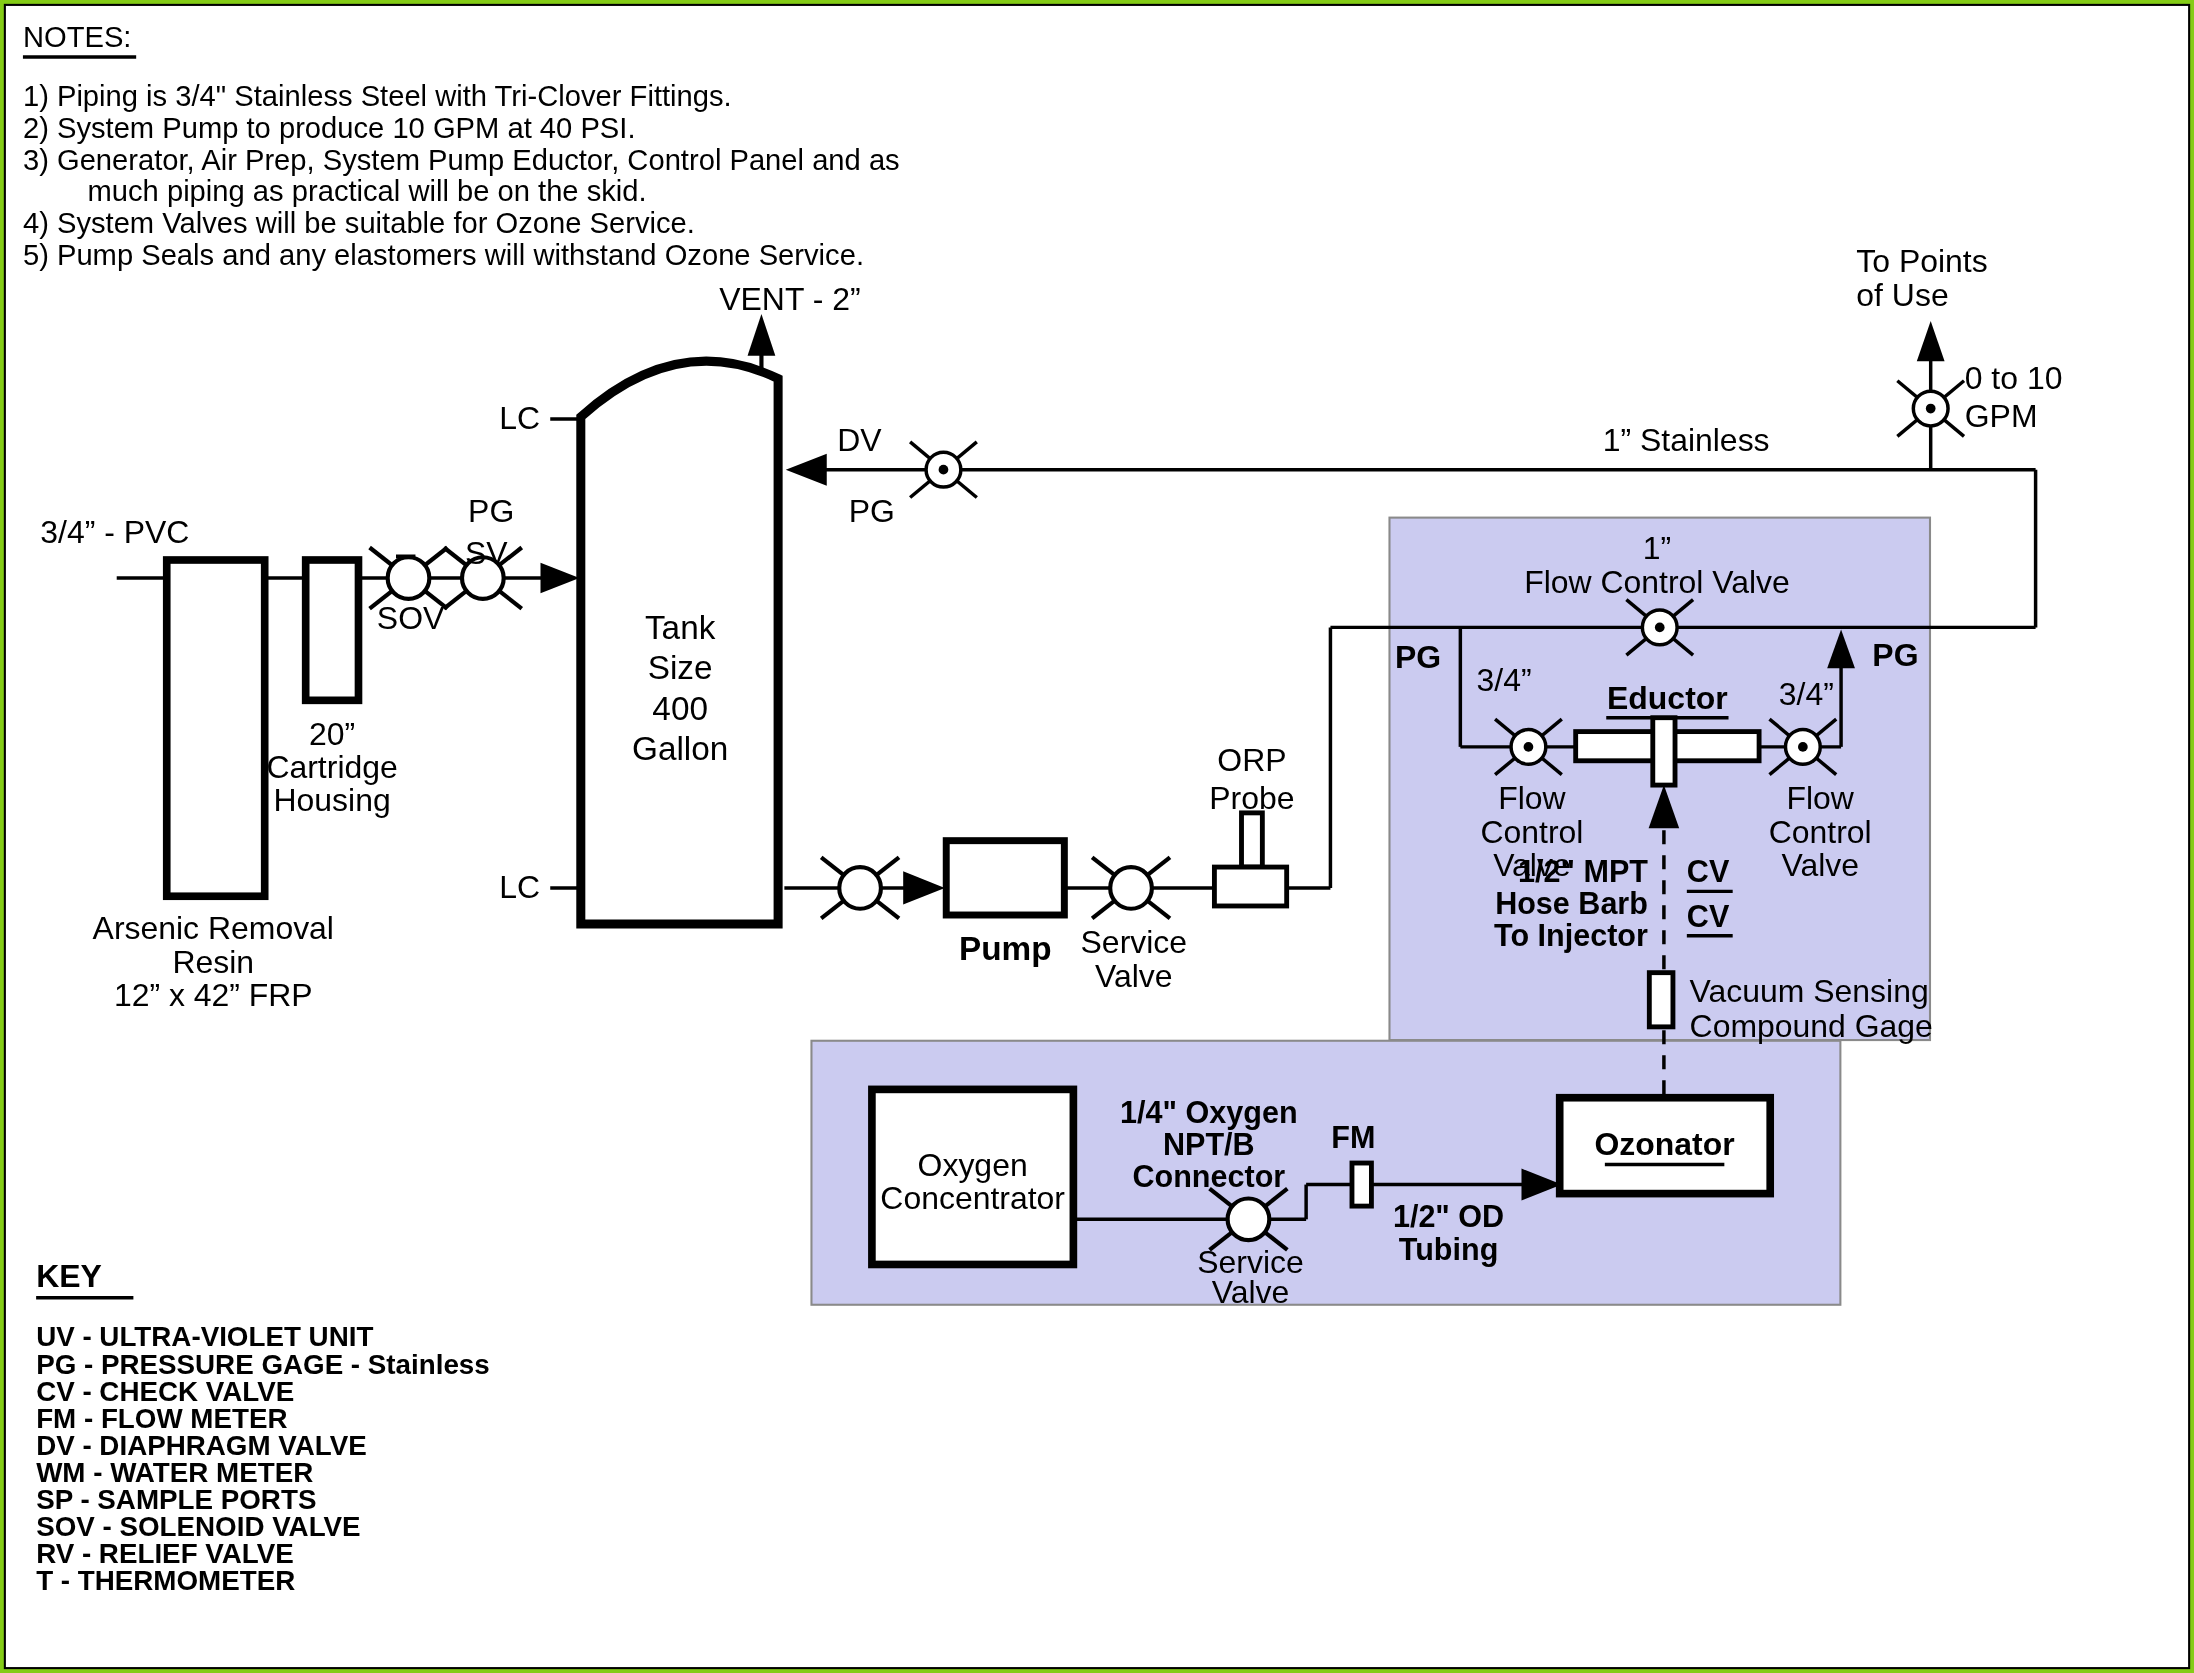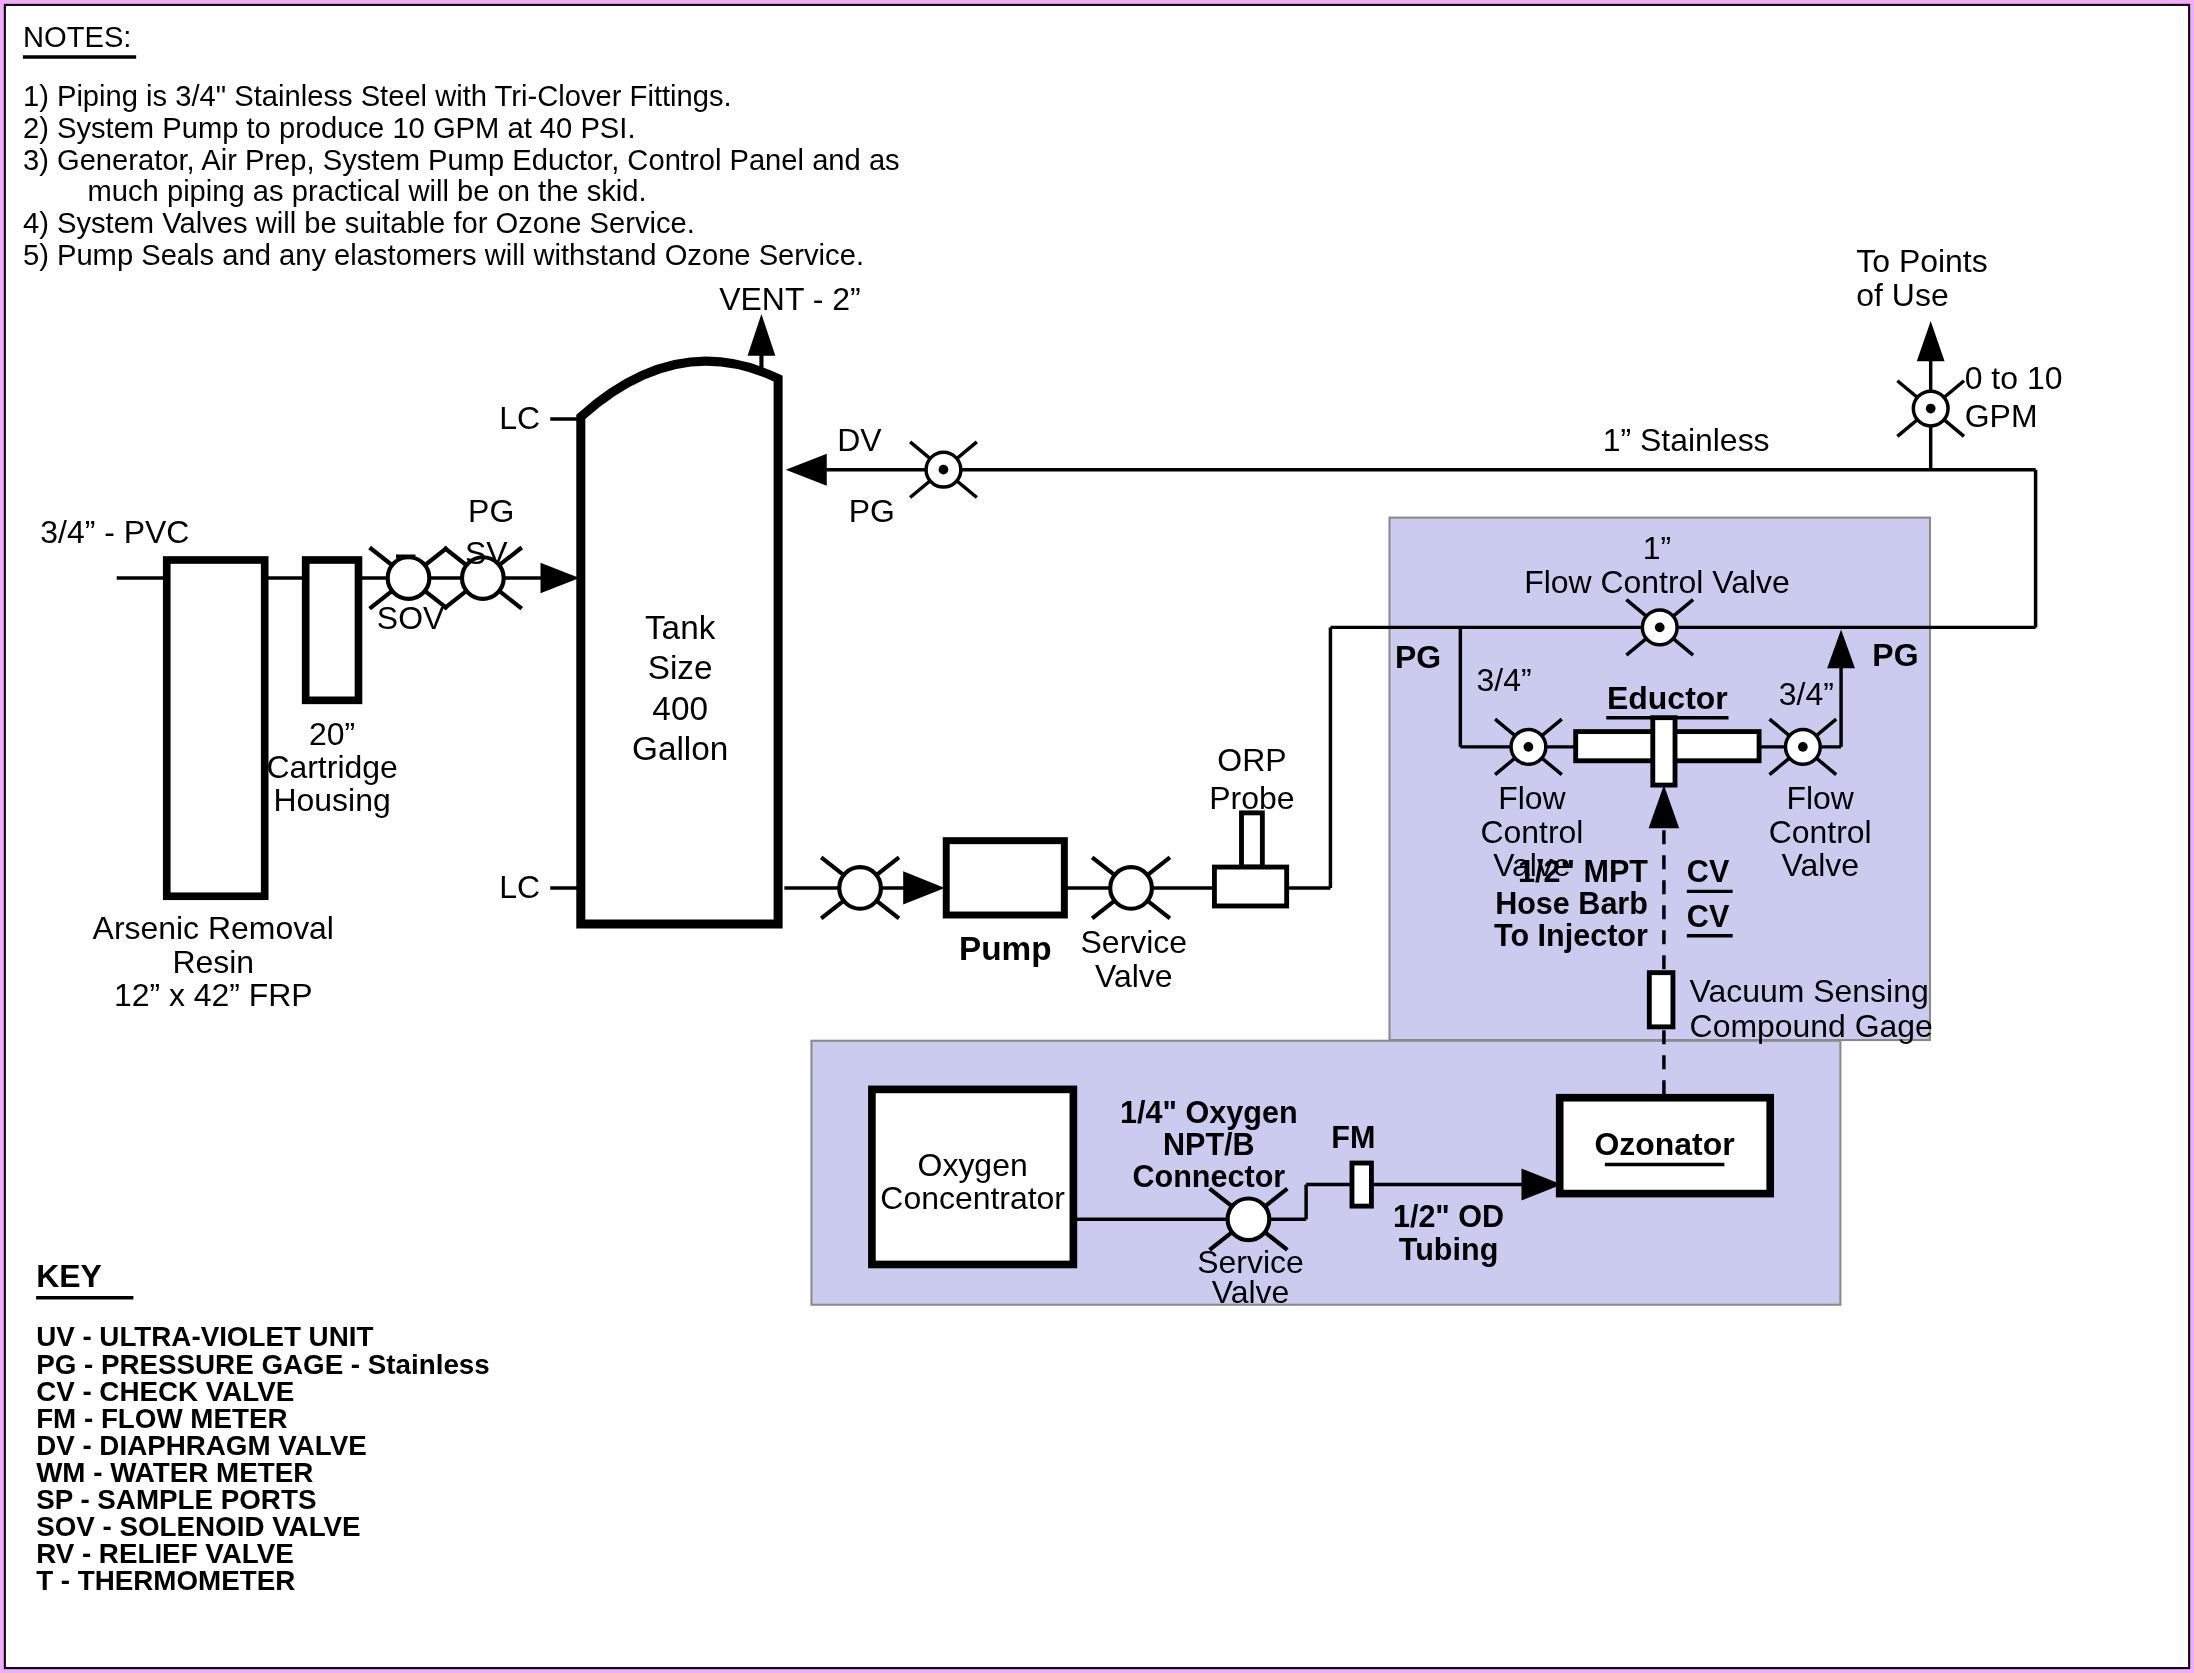--- a/index.html
+++ b/index.html
@@ -1,16 +1,16 @@
 <!DOCTYPE html>
 <html style="font-size:11px"><head>
 <meta charset="utf-8">
 <style>
   html,body{margin:0;padding:0;background:#fff;}
-  .page{position:relative;width:2194px;height:1673px;background:#f0abfc;
+  .page{position:relative;width:2194px;height:1673px;background:#84cc16;
         font-family:"Liberation Sans","DejaVu Sans",sans-serif;}
   svg{display:block}
   text{fill:#000;font-family:"Liberation Sans","DejaVu Sans",sans-serif;}
   .t42{font-size:42px;}
   .t46{font-size:46px;}
   .t40b{font-size:40px;font-weight:bold;}
   .t44b{font-size:44px;font-weight:bold;}
   .t46b{font-size:46px;font-weight:bold;}
   .t48b{font-size:48px;font-weight:bold;}
   .mid{text-anchor:middle;}

